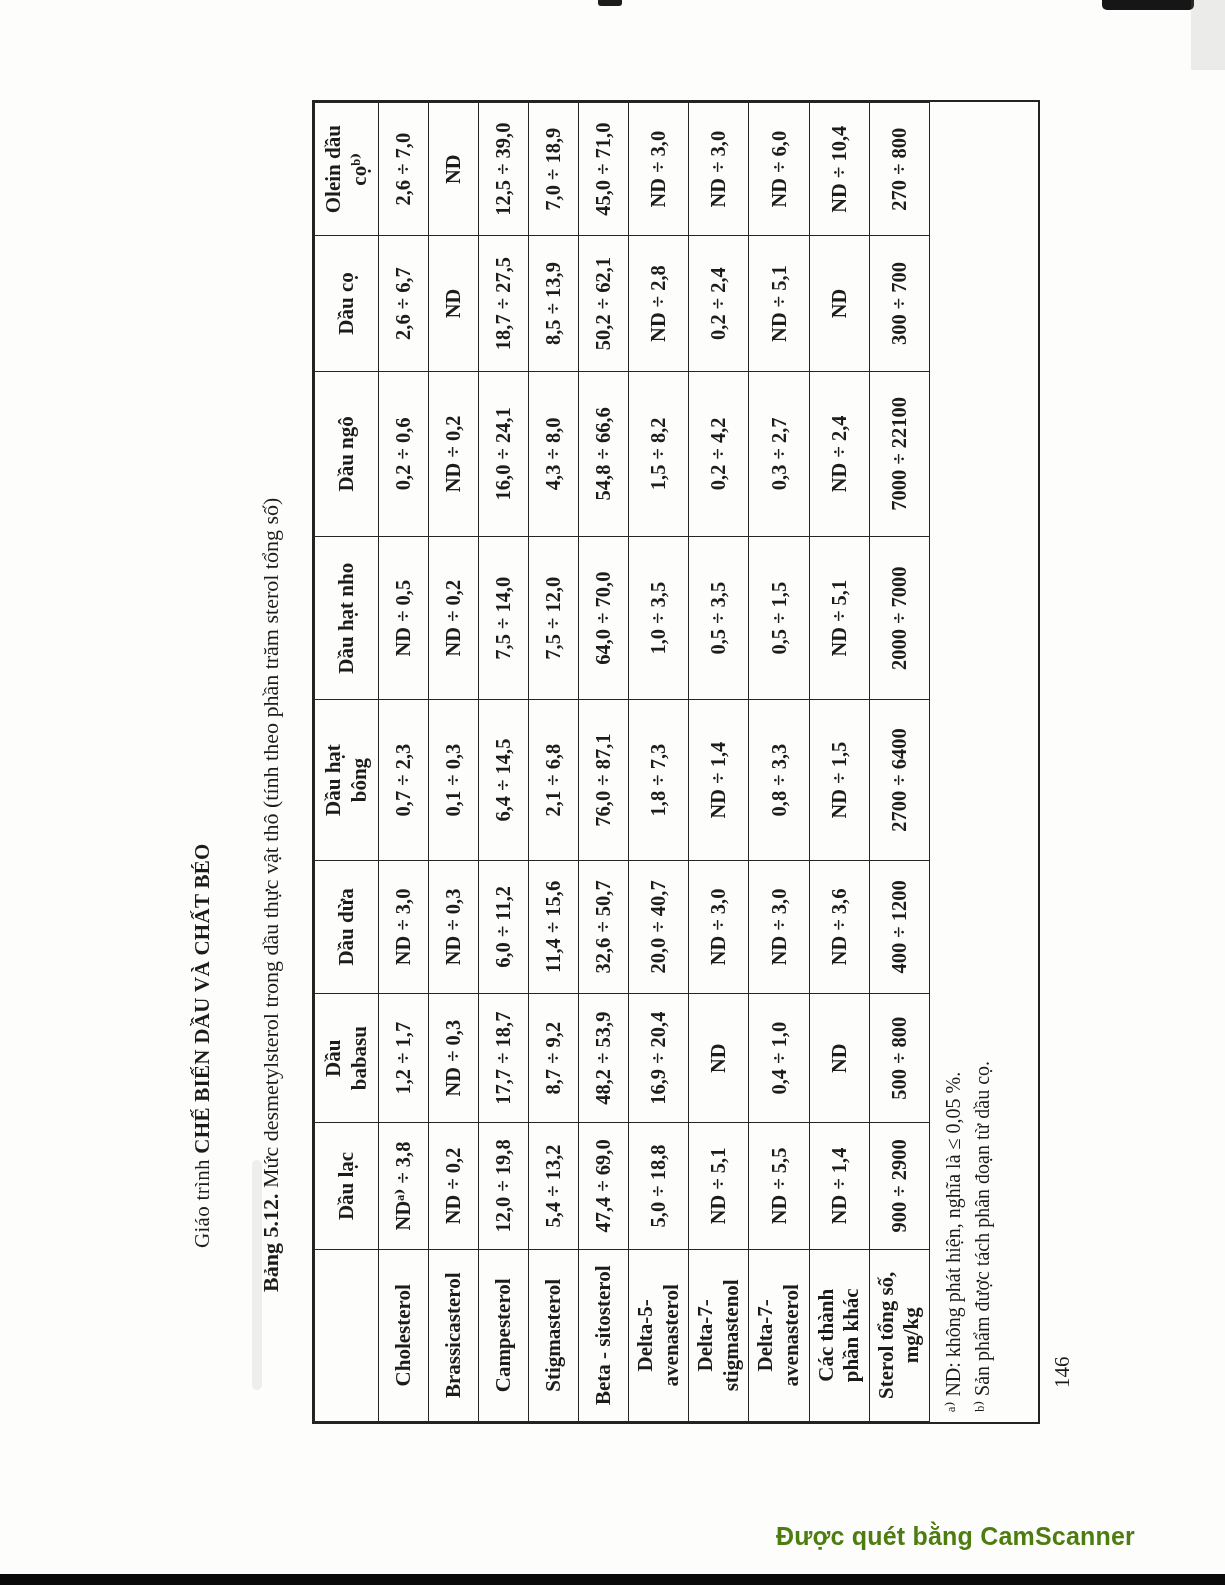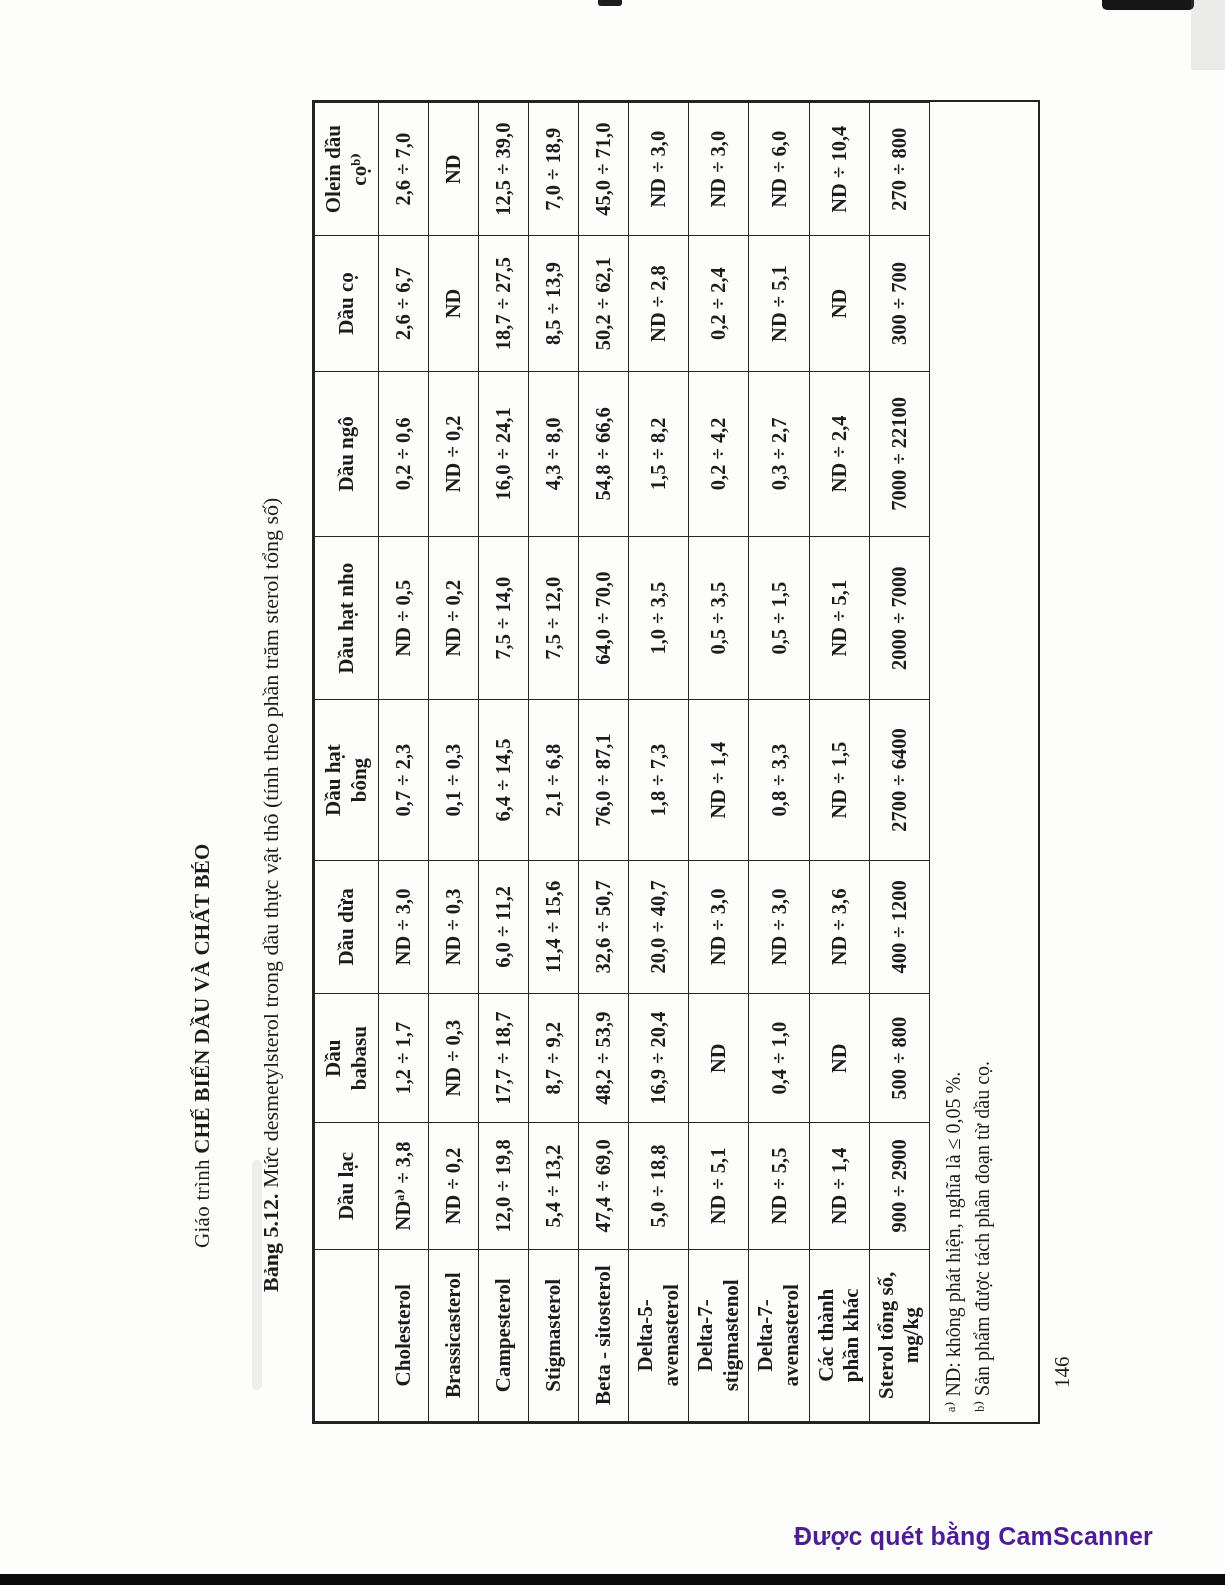--- a/index.html
+++ b/index.html
@@ -51,23 +51,23 @@
   table.sterol tbody tr{height:50px;}
   .footnotes{
     padding:9px 10px 0 10px;
     font-size:20px;line-height:1.45;
   }
   .page-number{
     position:absolute;left:197px;top:1050px;
     font-size:21px;
   }
   .watermark{
-    position:absolute;right:72px;bottom:34px;
+    position:absolute;right:90px;bottom:34px;
     font-family:"Liberation Sans","DejaVu Sans",sans-serif;
-    font-size:25px;font-weight:bold;color:#4c1d95;
+    font-size:25px;font-weight:bold;color:#4d7c0f;
     letter-spacing:.2px;
     margin-top:44px;
   }
   .scan-bar-bottom{
     position:absolute;left:0;bottom:0;
     width:100%;height:11px;background:#0b0b0b;
   }
   .scan-mark-tr{
     position:absolute;top:0;left:1102px;
     width:92px;height:10px;background:#161616;

